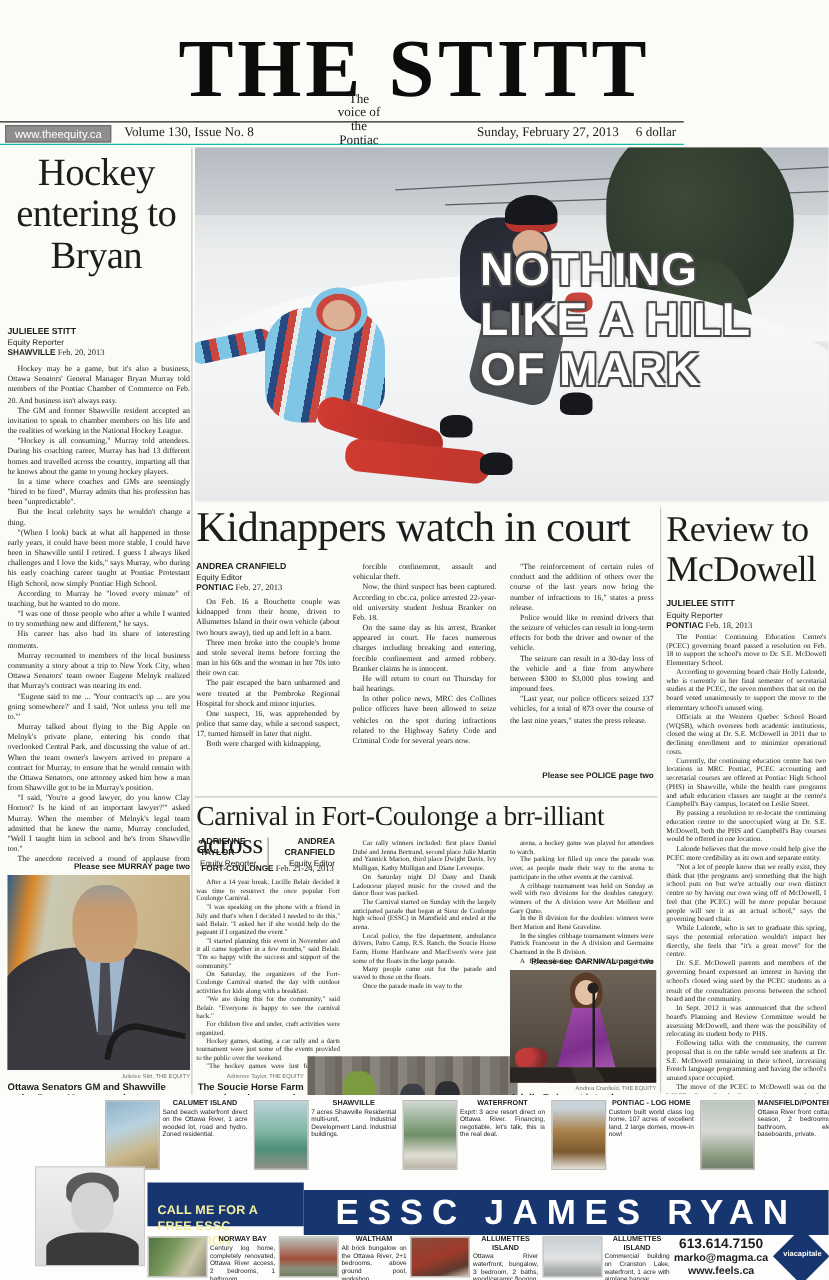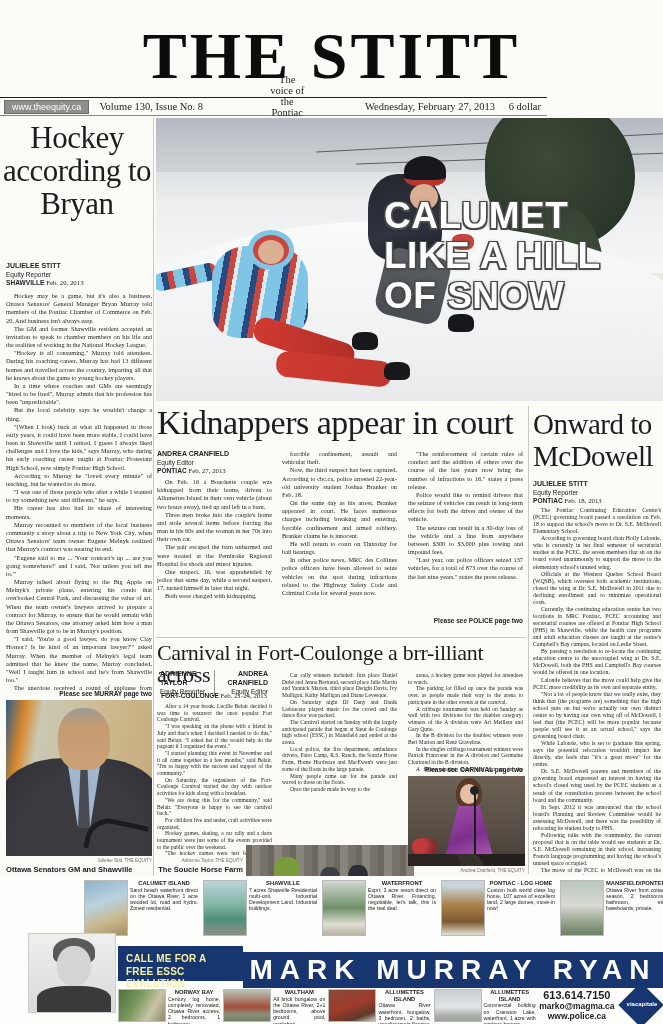--- a/index.html
+++ b/index.html
@@ -191,21 +191,21 @@
   .p-wal   { background: linear-gradient(180deg,#b9c4ba 0%,#a14f3a 55%,#8a8f7e 80%,#6f7f5e 100%); }
   .p-barn  { background: linear-gradient(160deg,#8a4a3a 0%,#9e3a2a 50%,#5e3a2e 80%,#cfc9bd 100%); }
   .p-com   { background: linear-gradient(180deg,#c9cfd4 0%,#e2e4e4 55%,#b0b4b2 80%,#9aa09c 100%); }
   .portrait { position:absolute; top: 57px; left: 28px; width: 88px; height: 80px; overflow: hidden;
     background: linear-gradient(180deg,#efefef 0%,#d9d9d9 100%); border: 1px solid #ccc; }
   .portrait .hair { position:absolute; top:4px; left:24px; width:42px; height:26px; border-radius:50% 50% 30% 30%; background:#5a5a5a; }
   .portrait .face { position:absolute; top:12px; left:28px; width:34px; height:40px; border-radius:46%; background:#d4d4d4; }
   .portrait .body { position:absolute; bottom:-4px; left:8px; width:74px; height:30px; border-radius:40% 40% 0 0; background:#3a3a3a; }
   .cta { position:absolute; top: 70px; left: 118px; width: 125px; height: 35px; background: #17356e;
     color: #f4f0a4; font-family: "Liberation Sans", sans-serif; font-weight: bold; font-size: 10px;
-    line-height: 1.25; padding: 7px 0 0 8px; letter-spacing: 0.2px; }
+    line-height: 1.25; padding: 17px 0 0 8px; letter-spacing: 0.2px; }
   .namebar { position:absolute; top: 76px; left: 243px; width: 420px; height: 36px; background: #17356e;
     color: #fff; font-family: "Liberation Sans", sans-serif; font-weight: bold; font-size: 28px;
     letter-spacing: 7px; text-align: center; line-height: 36px; }
   .ad-row2 { position:absolute; top: 113px; left: 118px; width: 545px; display: flex; }
   .ad2-photo { width: 48px; height: 33px; flex: none; border: 1px solid #bbb; margin-right: 2px; }
   .ad2-txt { width: 66px; padding-right: 3px; }
   .contact { width: 92px; text-align: center; font-family: "Liberation Sans", sans-serif; font-weight: bold; }
   .contact .ph { font-size: 11px; }
   .contact .em, .contact .ws { font-size: 8.5px; }
   .diamond-wrap { width: 58px; position: relative; }
@@ -214,27 +214,27 @@
     color:#fff; font-family:"Liberation Sans", sans-serif; font-weight:bold; font-size:6px; }
 </style>
 </head>
 <body>
 
 <div class="abs masthead-title">THE STITT</div>
 <div class="abs infobar">
   <span class="web">www.theequity.ca</span>
   <span class="vol">Volume 130, Issue No. 8</span>
   <span class="tag">The voice of the Pontiac since 2945</span>
-  <span class="date">Wednesday, February 27, 2013</span>
+  <span class="date">Sunday, February 27, 2013</span>
   <span class="price">6 dollar</span>
 </div>
 
 <div class="abs vrule vrule-hockey"></div>
 
-<div class="abs hockey-head">Hockey according to Bryan</div>
+<div class="abs hockey-head">Hockey entering to Bryan</div>
 <div class="abs hockey-by">
   <div class="byline-name">JULIELEE STITT</div>
   <div class="byline-role">Equity Reporter</div>
   <div class="dateline"><b>SHAWVILLE</b> <span>Feb. 20, 2013</span></div>
 </div>
 <div class="abs hockey-body body-text">
     <p>Hockey may be a game, but it's also a business, Ottawa Senators' General Manager Bryan Murray told members of the Pontiac Chamber of Commerce on Feb. 20. And business isn't always easy.</p>
     <p>The GM and former Shawville resident accepted an invitation to speak to chamber members on his life and the realities of working in the National Hockey League.</p>
     <p>"Hockey is all consuming," Murray told attendees. During his coaching career, Murray has had 13 different homes and travelled across the country, imparting all that he knows about the game to young hockey players.</p>
     <p>In a time where coaches and GMs are seemingly "hired to be fired", Murray admits that his profession has been "unpredictable".</p>
@@ -280,25 +280,25 @@
   <div class="kid-dark-mitt"></div>
   <div class="boot" style="top:196px;left:292px;"></div>
   <div class="kid-blue-arm"></div>
   <div class="kid-blue"></div>
   <div class="kid-blue-hood"></div>
   <div class="kid-blue-face"></div>
   <div class="kid-blue-leg1"></div>
   <div class="kid-blue-leg2"></div>
   <div class="boot" style="top:214px;left:196px;"></div>
   <div class="boot" style="top:244px;left:228px;"></div>
-  <div class="hero-ovl">CALUMET LIKE A HILL OF SNOW</div>
+  <div class="hero-ovl">NOTHING LIKE A HILL OF MARK</div>
   <div class="hero-credit">Adrienne Taylor, THE EQUITY</div>
 </div>
 
-<div class="abs kid-head">Kidnappers appear in court</div>
+<div class="abs kid-head">Kidnappers watch in court</div>
 <div class="abs kid-by">
   <div class="byline-name">ANDREA CRANFIELD</div>
   <div class="byline-role">Equity Editor</div>
   <div class="dateline"><b>PONTIAC</b> <span>Feb. 27, 2013</span></div>
 </div>
 <div class="abs kid-col kid-col1 body-text">
     <p>On Feb. 16 a Bouchette couple was kidnapped from their home, driven to Allumettes Island in their own vehicle (about two hours away), tied up and left in a barn.</p>
     <p>Three men broke into the couple's home and stole several items before forcing the man in his 60s and the woman in her 70s into their own car.</p>
     <p>The pair escaped the barn unharmed and were treated at the Pembroke Regional Hospital for shock and minor injuries.</p>
     <p>One suspect, 16, was apprehended by police that same day, while a second suspect, 17, turned himself in later that night.</p>
@@ -314,21 +314,21 @@
 <div class="abs kid-col kid-col3 body-text">
     <p>"The reinforcement of certain rules of conduct and the addition of others over the course of the last years now bring the number of infractions to 16," states a press release.</p>
     <p>Police would like to remind drivers that the seizure of vehicles can result in long-term effects for both the driver and owner of the vehicle.</p>
     <p>The seizure can result in a 30-day loss of the vehicle and a fine from anywhere between $300 to $3,000 plus towing and impound fees.</p>
     <p>"Last year, our police officers seized 137 vehicles, for a total of 873 over the course of the last nine years," states the press release.</p>
   </div>
 <div class="abs cont" style="top:615px;left:408px;width:115px;">Please see POLICE page two</div>
 <div class="abs hrule rule-under-kid"></div>
 
 <div class="abs vrule vrule-mcd"></div>
-<div class="abs mcd-head">Onward to McDowell</div>
+<div class="abs mcd-head">Review to McDowell</div>
 <div class="abs mcd-by">
   <div class="byline-name">JULIELEE STITT</div>
   <div class="byline-role">Equity Reporter</div>
   <div class="dateline"><b>PONTIAC</b> <span>Feb. 18, 2013</span></div>
 </div>
 <div class="abs mcd-body body-text">
     <p>The Pontiac Continuing Education Centre's (PCEC) governing board passed a resolution on Feb. 18 to support the school's move to Dr. S.E. McDowell Elementary School.</p>
     <p>According to governing board chair Holly Lalonde, who is currently in her final semester of secretarial studies at the PCEC, the seven members that sit on the board voted unanimously to support the move to the elementary school's unused wing.</p>
     <p>Officials at the Western Quebec School Board (WQSB), which oversees both academic institutions, closed the wing at Dr. S.E. McDowell in 2011 due to declining enrollment and to minimize operational costs.</p>
     <p>Currently, the continuing education centre has two locations in MRC Pontiac, PCEC accounting and secretarial courses are offered at Pontiac High School (PHS) in Shawville, while the health care programs and adult education classes are taught at the centre's Campbell's Bay campus, located on Leslie Street.</p>
@@ -449,21 +449,21 @@
     <div class="hair"></div>
     <div class="face"></div>
     <div class="body"></div>
   </div>
 
   <div class="cta">
     <div>CALL ME FOR A</div>
     <div>FREE ESSC EVALUTION</div>
   </div>
 
-  <div class="namebar">MARK MURRAY RYAN</div>
+  <div class="namebar">ESSC JAMES RYAN</div>
 
   <div class="ad-row2">
     <div class="ad2-photo p-nor"></div>
     <div class="ad2-txt">
         <div class="ad-title">NORWAY BAY</div>
       <div class="ad-desc">Century log home, completely renovated, Ottawa River access, 2 bedrooms, 1 bathroom.</div>
       </div>
     <div class="ad2-photo p-wal"></div>
     <div class="ad2-txt">
         <div class="ad-title">WALTHAM</div>
@@ -475,21 +475,21 @@
       <div class="ad-desc">Ottawa River waterfront, bungalow, 3 bedroom, 2 baths, wood/ceramic flooring, garage.</div>
       </div>
     <div class="ad2-photo p-com"></div>
     <div class="ad2-txt">
         <div class="ad-title">ALLUMETTES ISLAND</div>
       <div class="ad-desc">Commercial building on Cranston Lake, waterfront, 1 acre with airplane hangar.</div>
       </div>
     <div class="contact">
       <div class="ph">613.614.7150</div>
       <div class="em">marko@magma.ca</div>
-      <div class="ws">www.police.ca</div>
+      <div class="ws">www.feels.ca</div>
     </div>
     <div class="diamond-wrap">
       <div class="diamond"></div>
       <div class="diamond-label">viacapitale</div>
 
     </div>
   </div>
 </div>
 
 </body></html>

